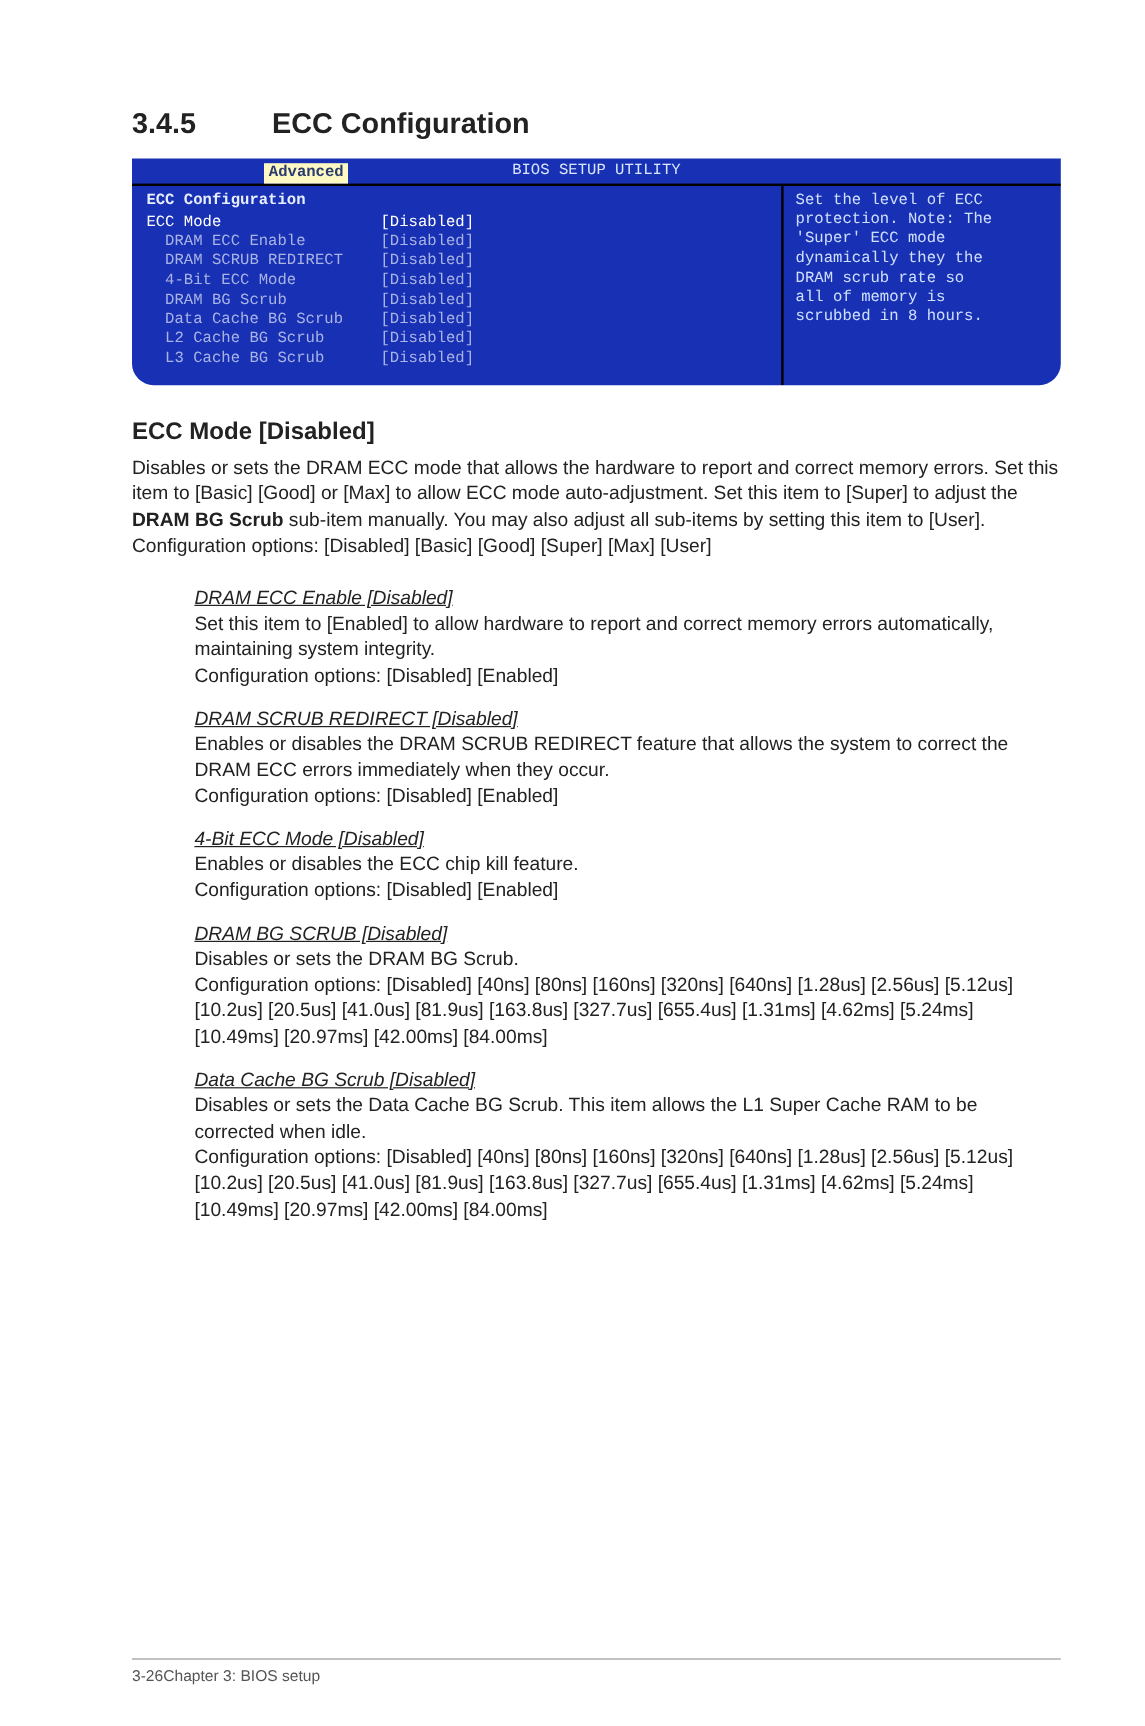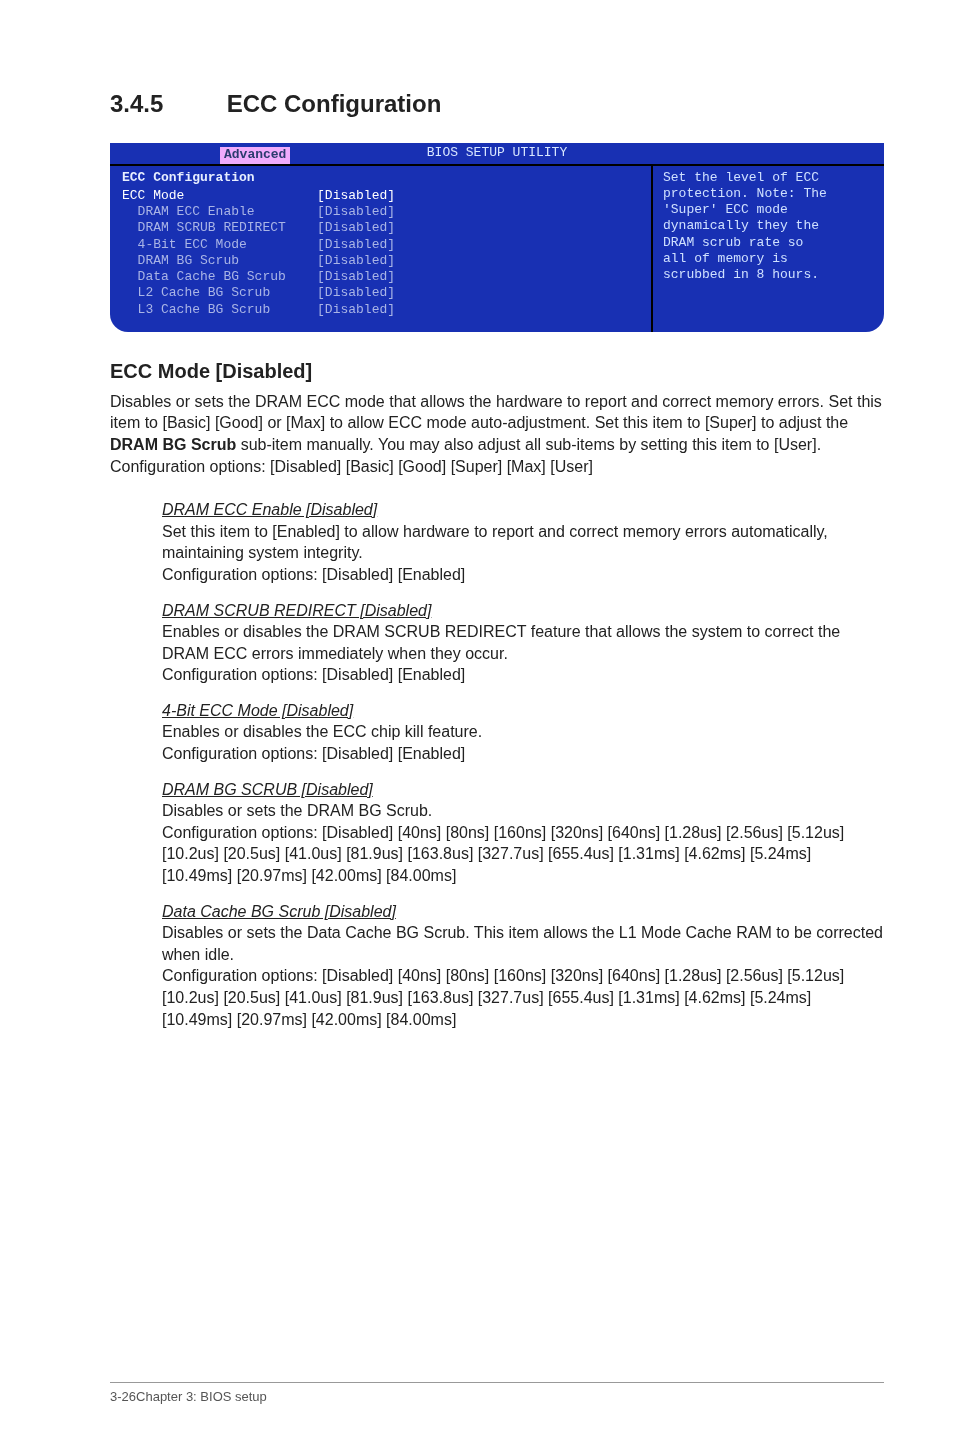--- a/index.html
+++ b/index.html
@@ -8,21 +8,21 @@
     height: 1438px;
     background: #fff;
     font-family: Arial, Helvetica, sans-serif;
     color: #222;
     padding: 90px 70px 30px 110px;
     position: relative;
   }
   h2.section {
     font-size: 24px;
     font-weight: bold;
-    margin-bottom: 25px;
+    margin-bottom: 14px;
   }
   h2.section .num { display: inline-block; width: 110px; }
   .bios {
     width: 100%;
     background: #1830b3;
     color: #bac3ff;
     font-family: "Courier New", monospace;
     font-size: 13px;
     line-height: 1.25;
     margin-bottom: 28px;
@@ -33,21 +33,21 @@
     text-align: center;
     color: #d8e6ff;
     padding: 2px 0 0 0;
     font-weight: normal;
   }
   .bios-tab {
     padding-left: 110px;
     margin-top: -14px;
   }
   .bios-tab span {
-    background: #f0abfc;
+    background: #fef9c3;
     color: #2a3b6e;
     padding: 0 4px;
     font-weight: bold;
     display: inline-block;
   }
   .bios-body { display: flex; border-top: 2px solid #000; }
   .bios-left {
     flex: 1;
     border-right: 2px solid #000;
     padding: 4px 8px 14px 12px;
@@ -158,21 +158,21 @@
       <p>Enables or disables the ECC chip kill feature.</p>
       <p>Configuration options: [Disabled] [Enabled]</p>
     </div>
     <div class="sub">
       <p class="title">DRAM BG SCRUB [Disabled]</p>
       <p>Disables or sets the DRAM BG Scrub.</p>
       <p>Configuration options: [Disabled] [40ns] [80ns] [160ns] [320ns] [640ns] [1.28us] [2.56us] [5.12us] [10.2us] [20.5us] [41.0us] [81.9us] [163.8us] [327.7us] [655.4us] [1.31ms] [4.62ms] [5.24ms] [10.49ms] [20.97ms] [42.00ms] [84.00ms]</p>
     </div>
     <div class="sub">
       <p class="title">Data Cache BG Scrub [Disabled]</p>
-      <p>Disables or sets the Data Cache BG Scrub. This item allows the L1 Mode Cache RAM to be corrected when idle.</p>
+      <p>Disables or sets the Data Cache BG Scrub. This item allows the L1 Super Cache RAM to be corrected when idle.</p>
       <p>Configuration options: [Disabled] [40ns] [80ns] [160ns] [320ns] [640ns] [1.28us] [2.56us] [5.12us] [10.2us] [20.5us] [41.0us] [81.9us] [163.8us] [327.7us] [655.4us] [1.31ms] [4.62ms] [5.24ms] [10.49ms] [20.97ms] [42.00ms] [84.00ms]</p>
     </div>
   </div>
 
 <div class="footer">
   <span>3-26</span>
   <span>Chapter 3: BIOS setup</span>
 </div>
 
 </body></html>

